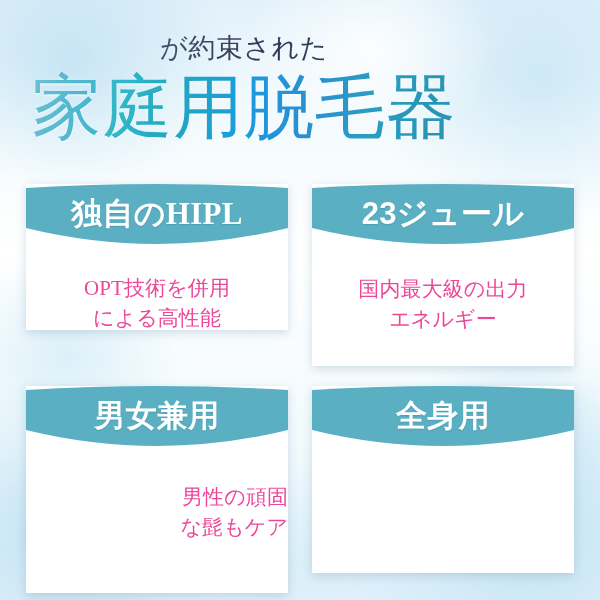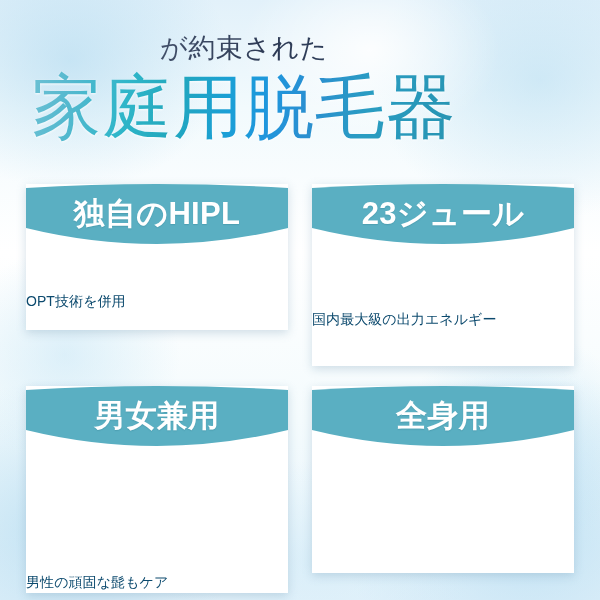--- a/index.html
+++ b/index.html
@@ -54,42 +54,42 @@
     filter:drop-shadow(0 1px 1px rgba(255,255,255,.85));
   }
 
   
   #grid{position:absolute;left:0;top:184px;width:600px;height:392px;}
   .card{
     position:absolute;width:262px;background:#ffffff;
     box-shadow:0 3px 9px rgba(110,150,175,.30);
     overflow:hidden;
   }
-  .card.tl{left:26px;top:0px;height:146px;}
+  .card.tl{left:26px;top:0px;height:146px;font-family:Liberation Serif, serif;}
   .card.tr{left:312px;top:0px;height:182px;}
   .card.bl{left:26px;top:202px;height:207px;}
   .card.br{left:312px;top:202px;height:187px;}
 
   .cap{position:relative;width:100%;height:72px;}
   .cap svg{position:absolute;left:0;top:0;width:100%;height:100%;display:block;}
   .cap .caplabel{
     position:absolute;left:0;right:0;top:0;height:58px;
     display:flex;align-items:center;justify-content:center;
     color:#ffffff;font-weight:700;letter-spacing:.01em;
     font-size:31px;line-height:1;
     text-shadow:0 1px 1px rgba(40,110,130,.25);
     z-index:2;
   }
   .card.bl .cap .caplabel,.card.br .cap .caplabel{font-size:31px;}
 
   .body{
     position:absolute;left:0;right:0;top:74px;bottom:0;
-    display:flex;flex-direction:row;align-items:center;justify-content:flex-start;
+    display:flex;flex-direction:column;align-items:center;justify-content:flex-start;
     padding-top:16px;
-    color:#0c4a6e;font-size:14px;line-height:1.42;text-align:center;
+    color:#ec4899;font-size:21px;line-height:1.42;text-align:center;
     font-weight:400;letter-spacing:.005em;
   }
   .card.bl .body,.card.br .body{padding-top:22px;align-items:flex-end;}
   .body .ln{white-space:nowrap;}
 </style>
 </head>
 <body>
 
 <div id="stage">
 
@@ -111,20 +111,21 @@
 
     <div class="card tl">
       <div class="cap">
         <svg viewBox="0 0 262 72" preserveAspectRatio="none" aria-hidden="true">
           <path d="M0,4 Q131,-4 262,4 L262,44 Q131,76 0,44 Z" fill="#5aafc2"></path>
         </svg>
         <div class="caplabel">独自のHIPL</div>
       </div>
       <div class="body">
         <span class="ln">OPT技術を併用</span>
+        <span class="ln">による高性能</span>
       </div>
     </div>
 
     <div class="card tr">
       <div class="cap">
         <svg viewBox="0 0 262 72" preserveAspectRatio="none" aria-hidden="true">
           <path d="M0,4 Q131,-4 262,4 L262,44 Q131,76 0,44 Z" fill="#5aafc2"></path>
         </svg>
         <div class="caplabel">23ジュール</div>
       </div>

